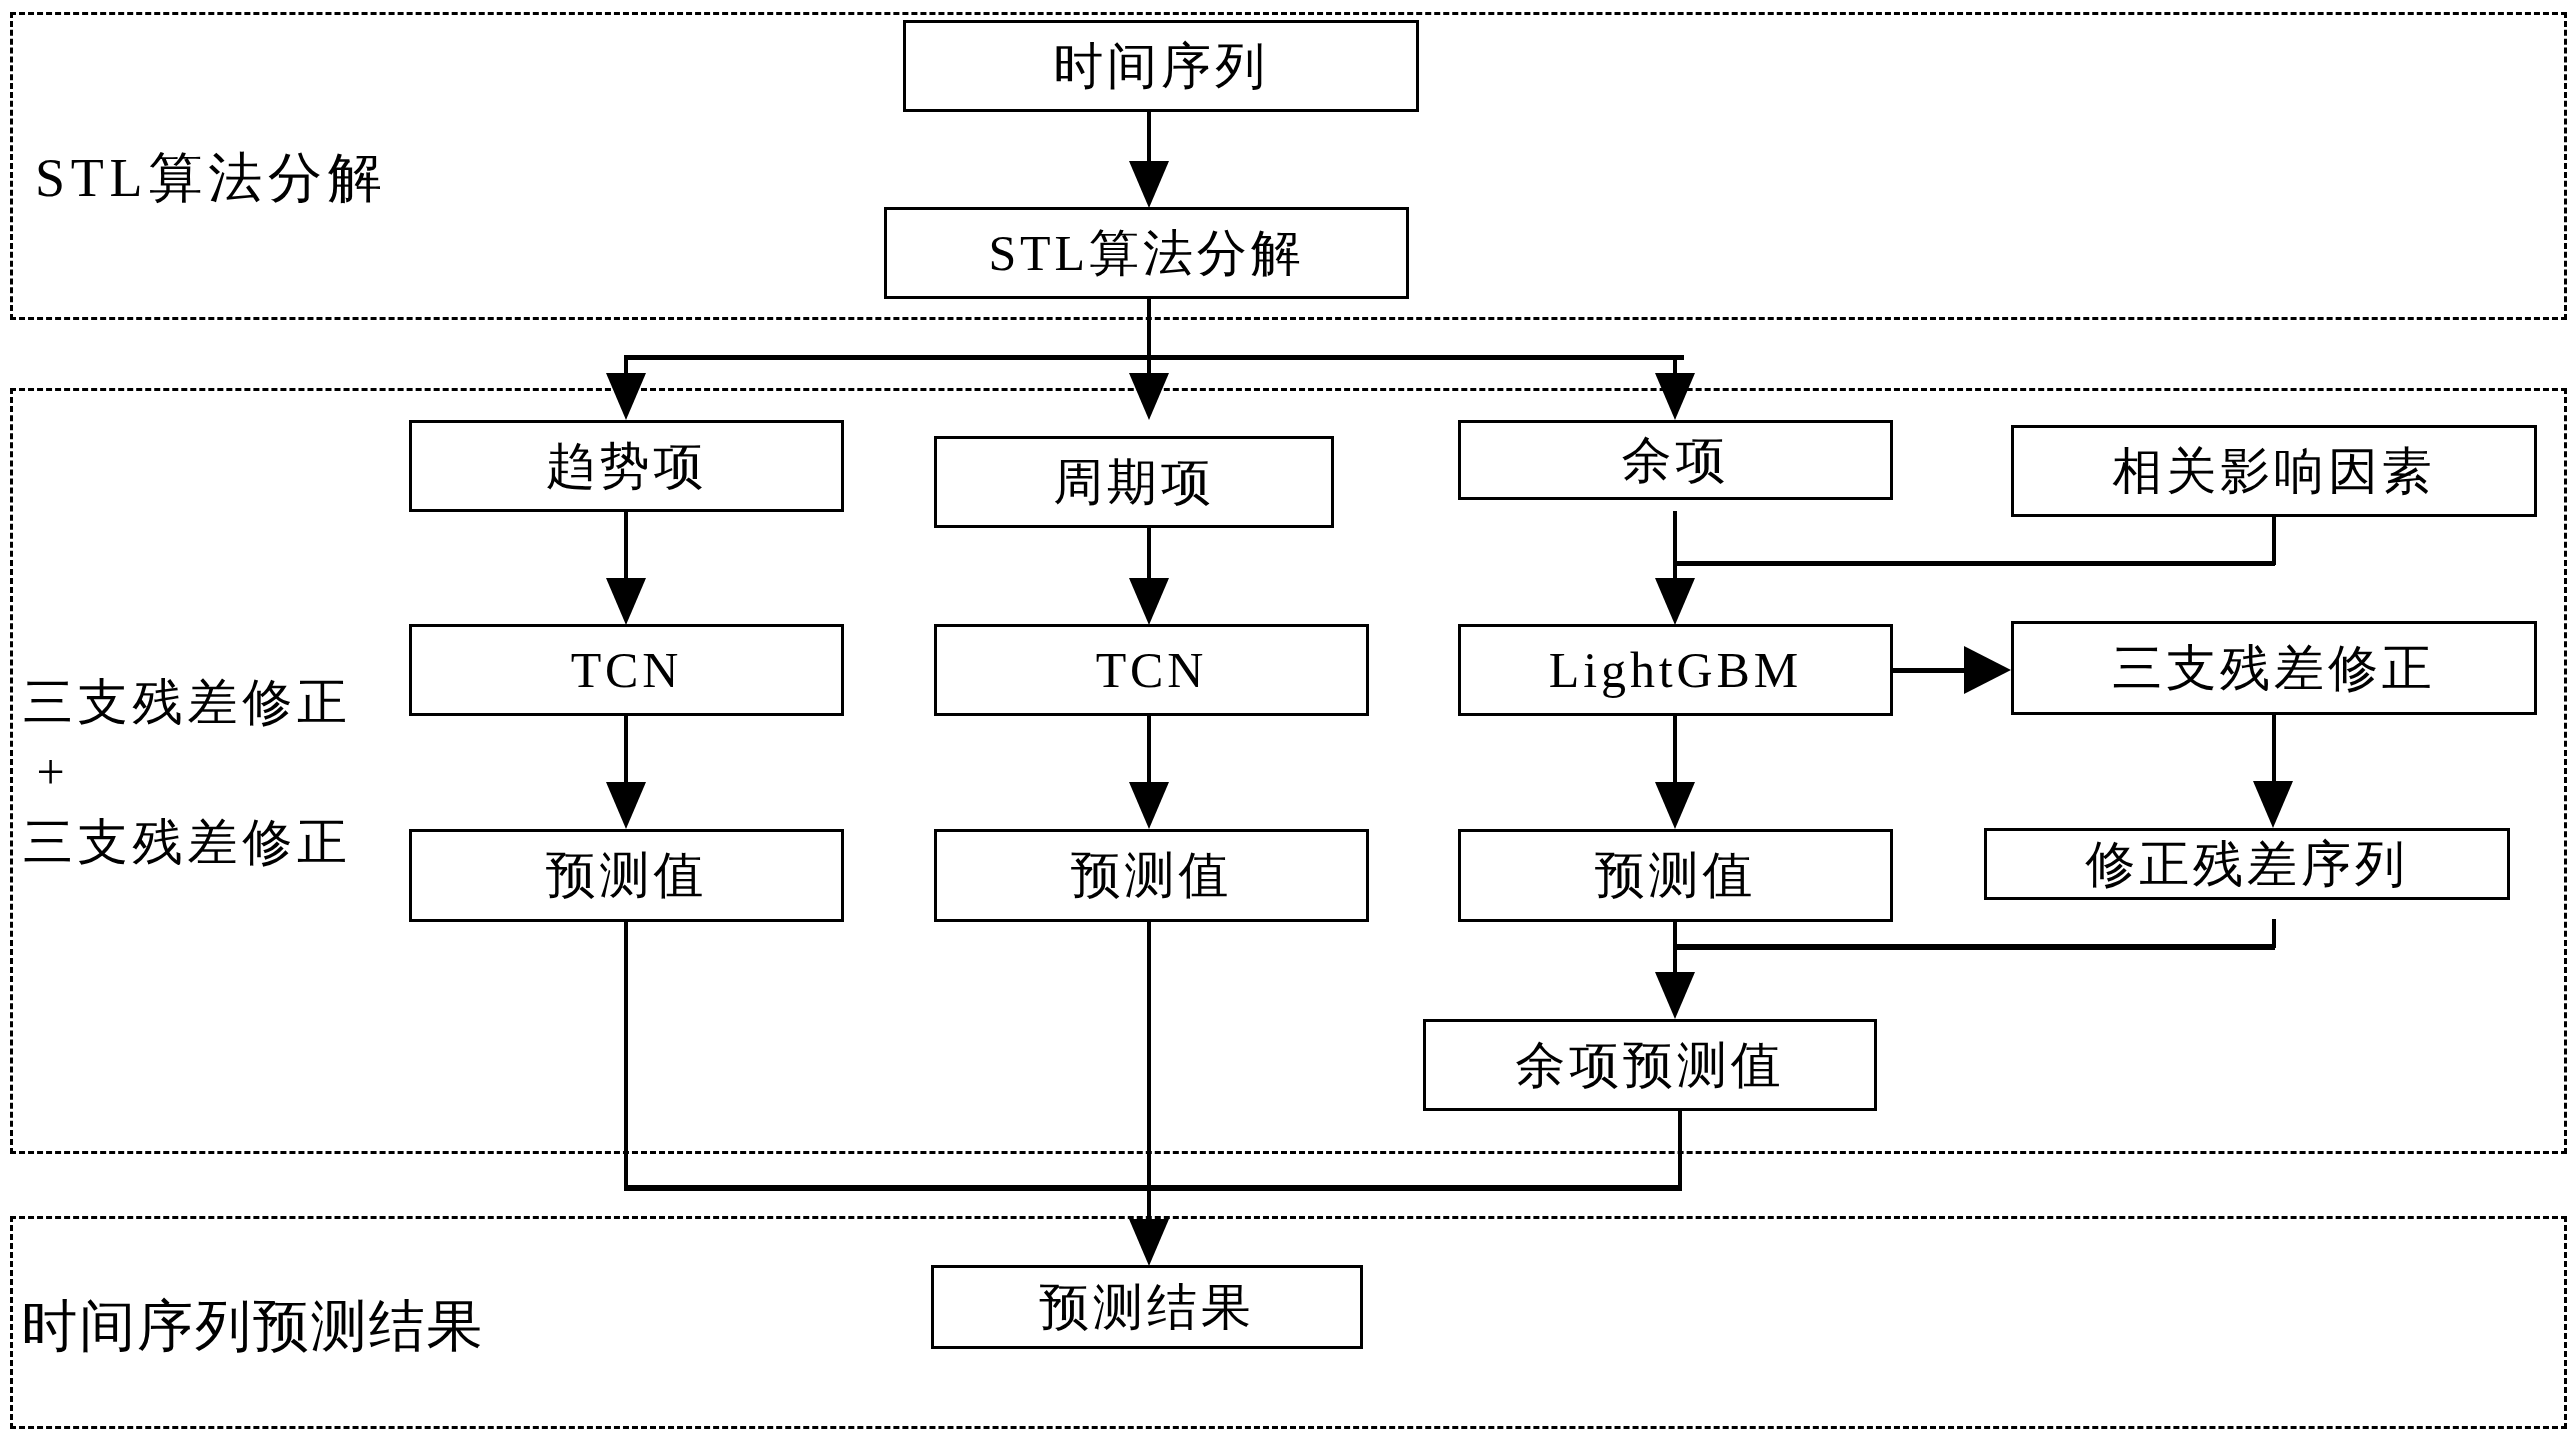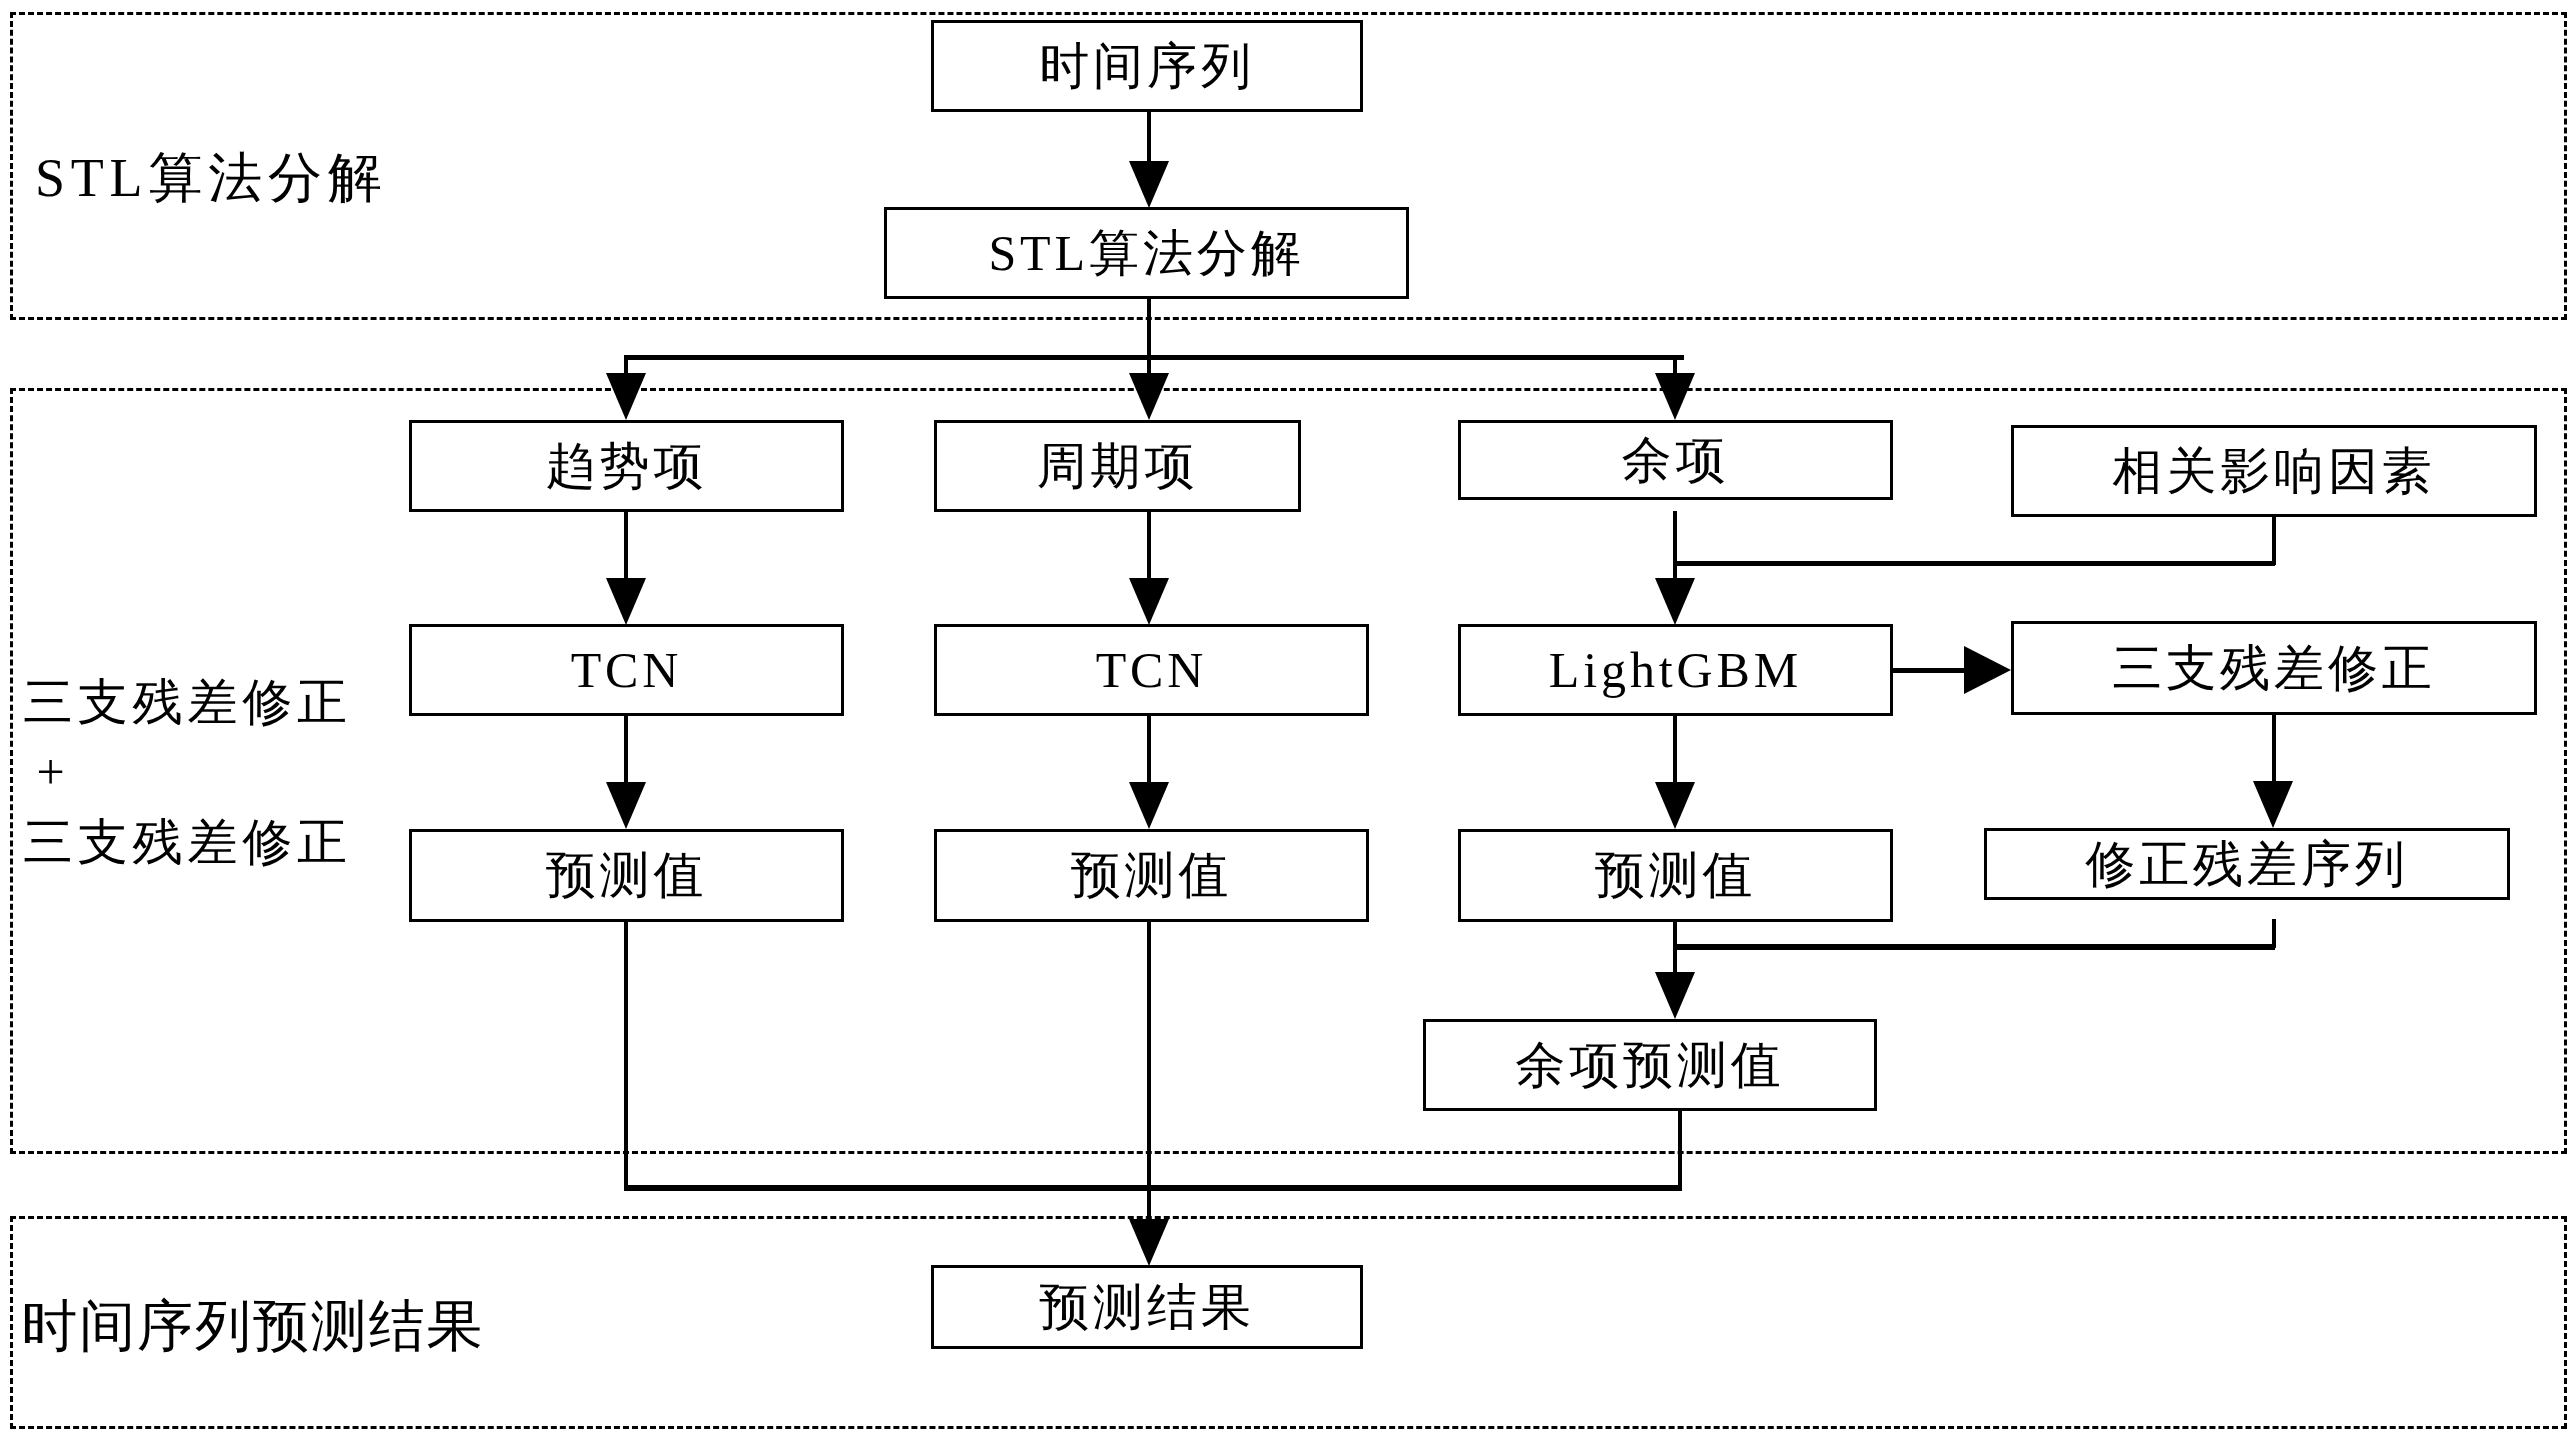--- a/index.html
+++ b/index.html
@@ -78,25 +78,25 @@
   <div class="hl" style="left:1673px;top:944px;width:602px;height:5.8px"></div>
   <div class="vl" style="left:1673px;top:944px;height:31px"></div>
   <div class="ahd" style="left:1655px;top:972px"></div>
 
   <div class="vl" style="left:624px;top:921px;height:270px"></div>
   <div class="vl" style="left:1147px;top:921px;height:302px"></div>
   <div class="vl" style="left:1678px;top:1110px;height:80px"></div>
   <div class="hl" style="left:624px;top:1185px;width:1058px;height:5.8px"></div>
   <div class="ahd" style="left:1129px;top:1219px"></div>
 
-  <div class="box" style="left:931px;top:20.4px;width:432px;height:92px">时间序列</div>
+  <div class="box" style="left:903px;top:20.4px;width:516px;height:92px">时间序列</div>
   <div class="box" style="left:884px;top:207px;width:525px;height:92px">STL算法分解</div>
 
   <div class="box" style="left:409px;top:420px;width:435px;height:92px">趋势项</div>
-  <div class="box" style="left:934px;top:420px;width:367px;height:92px">周期项</div>
+  <div class="box" style="left:934px;top:436px;width:400px;height:92px">周期项</div>
   <div class="box" style="left:1458px;top:420px;width:435px;height:80px">余项</div>
   <div class="box" style="left:2011px;top:425px;width:526px;height:92px">相关影响因素</div>
 
   <div class="box" style="left:409px;top:624px;width:435px;height:92px">TCN</div>
   <div class="box" style="left:934px;top:624px;width:435px;height:92px">TCN</div>
   <div class="box" style="left:1458px;top:624px;width:435px;height:92px">LightGBM</div>
   <div class="box" style="left:2011px;top:621px;width:526px;height:94px">三支残差修正</div>
 
   <div class="box" style="left:409px;top:829px;width:435px;height:93px">预测值</div>
   <div class="box" style="left:934px;top:829px;width:435px;height:93px">预测值</div>

